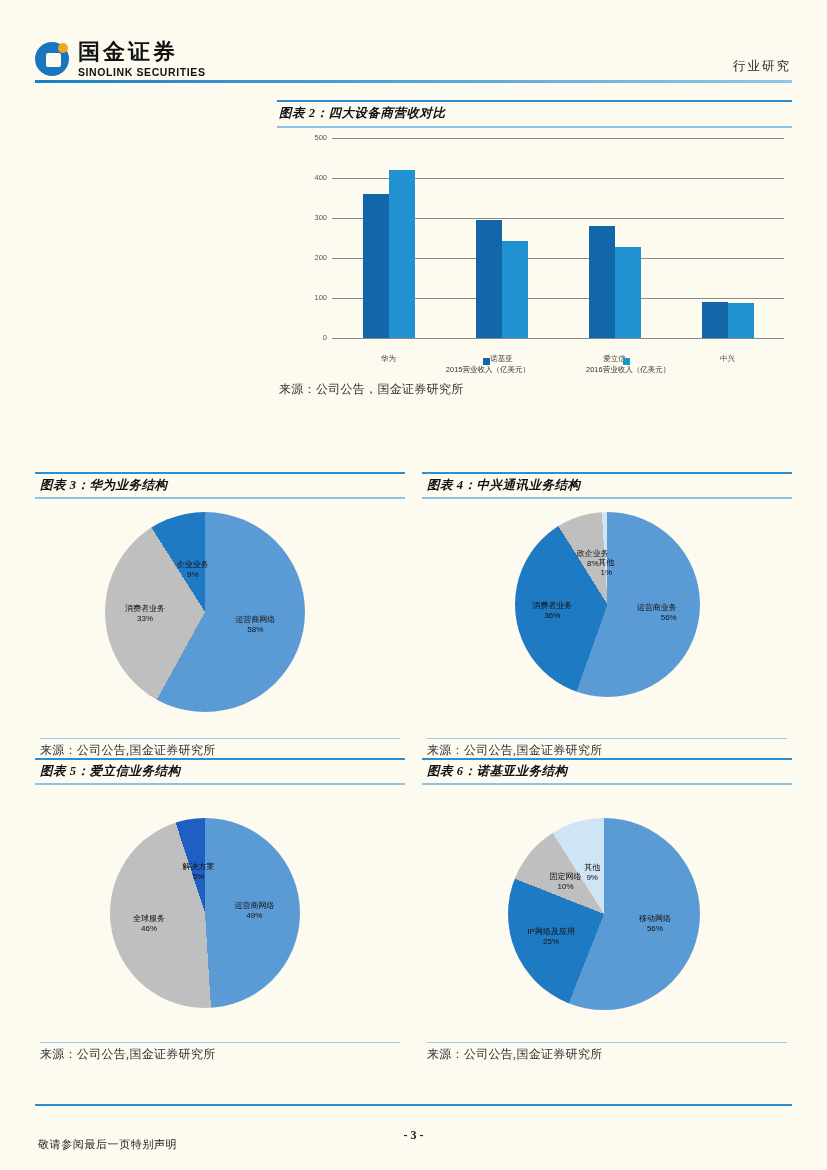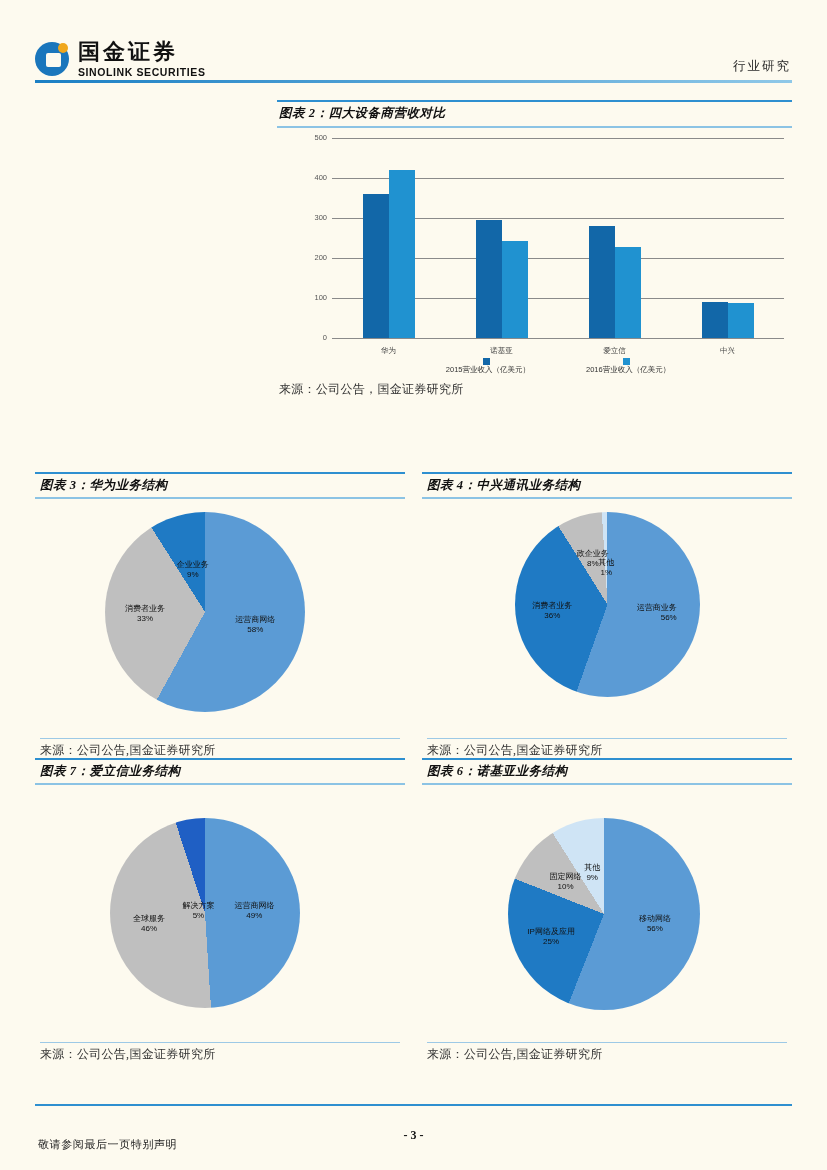--- a/index.html
+++ b/index.html
@@ -59,21 +59,21 @@
   .ytick{
     position:absolute;right:calc(100% + 5px);font-size:7.5px;color:#555;
     transform:translateY(-5px);font-family:"Liberation Sans",sans-serif;
     white-space:nowrap;
   }
   .bar{position:absolute;bottom:0;}
   .bar.y15{background:#1267a8;}
   .bar.y16{background:#2092d0;}
   .axis-base{position:absolute;left:36px;top:204px;width:452px;height:1px;background:#8a8a8a;}
   .cat-label{
-    position:absolute;top:212px;font-size:7.5px;color:#444;text-align:center;
+    position:absolute;top:220px;font-size:7.5px;color:#444;text-align:center;
     font-family:"Liberation Sans",sans-serif;
   }
   .legend{position:absolute;left:36px;top:224px;width:452px;display:flex;justify-content:center;gap:56px;}
   .legend-item{display:flex;align-items:center;font-size:7.5px;color:#333;font-family:"Liberation Sans",sans-serif;flex-direction:column;}
   .legend-swatch{width:7px;height:7px;margin-right:3px;}
 
   
   .bullet-block{position:absolute;left:288px;top:410px;width:520px;display:flex;}
   .bullet-sq{width:7px;height:7px;background:#222;margin-top:7px;flex:none;}
   .bullet-text{
@@ -204,33 +204,33 @@
       </div>
       <div class="pie-label" style="left: 91.3493px; top: 55.5179px; transform: translate(-50%, -50%);">
         <div>其他</div>
         <div>1%</div>
       </div>
     </div>
   <div class="src-rule" style="left:427px;top:738px;width:360px;"></div>
   <div class="src" style="left:427px;top:742px;">来源：公司公告,国金证券研究所</div>
 
   <div class="fig-rule-top" style="left:35px;top:758px;width:370px;"></div>
-  <div class="fig-title" style="left:40px;top:763px;">图表 7：爱立信业务结构</div>
+  <div class="fig-title" style="left:40px;top:763px;">图表 5：爱立信业务结构</div>
   <div class="fig-rule-bot" style="left:35px;top:783px;width:370px;"></div>
   <div class="pie-wrap" id="pie-figure5" style="left:110px;top:818px;width:190px;height:190px;">
       <div class="pie" style="width: 190px; height: 190px; background: conic-gradient(rgb(91, 155, 213) 0deg, rgb(91, 155, 213) 176.4deg, rgb(191, 191, 191) 176.4deg, rgb(191, 191, 191) 342deg, rgb(31, 95, 196) 342deg, rgb(31, 95, 196) 360deg);"></div>
       <div class="pie-label" style="left: 144.376px; top: 93.4483px; transform: translate(-50%, -50%);">
         <div>运营商网络</div>
         <div>49%</div>
       </div>
       <div class="pie-label" style="left: 39.0096px; top: 105.681px; transform: translate(-50%, -50%);">
         <div>全球服务</div>
         <div>46%</div>
       </div>
-      <div class="pie-label" style="left: 88.461px; top: 53.7146px; transform: translate(-50%, -50%); margin-top: 39px;">
+      <div class="pie-label" style="left: 88.461px; top: 53.7146px; transform: translate(-50%, -50%);">
         <div>解决方案</div>
         <div>5%</div>
       </div>
     </div>
   <div class="src-rule" style="left:40px;top:1042px;width:360px;"></div>
   <div class="src" style="left:40px;top:1046px;">来源：公司公告,国金证券研究所</div>
 
   <div class="fig-rule-top" style="left:422px;top:758px;width:370px;"></div>
   <div class="fig-title" style="left:427px;top:763px;">图表 6：诺基亚业务结构</div>
   <div class="fig-rule-bot" style="left:422px;top:783px;width:370px;"></div>

